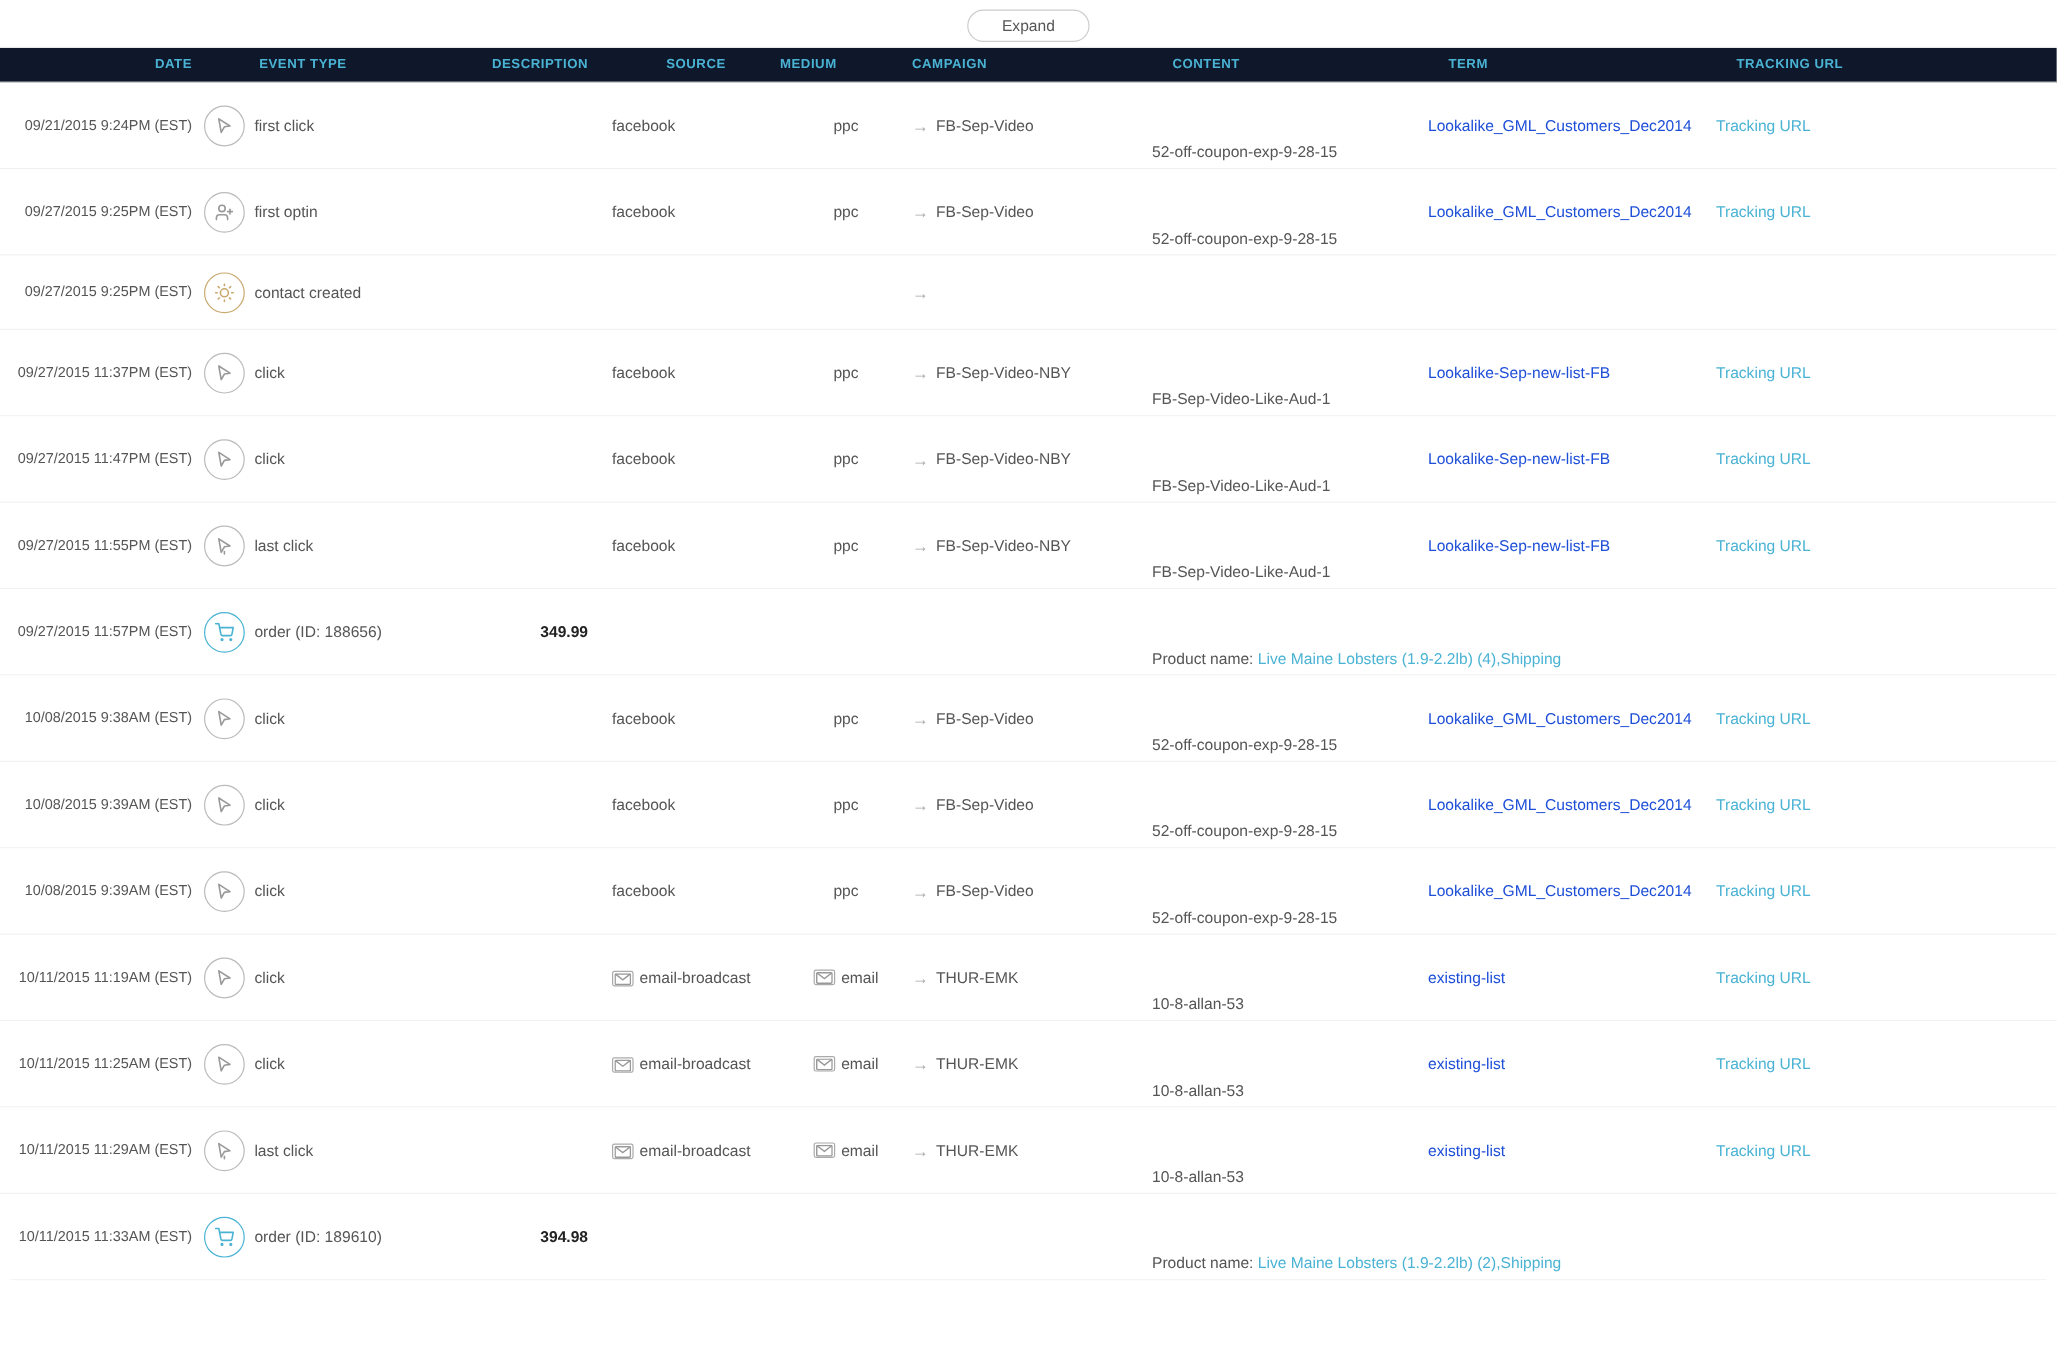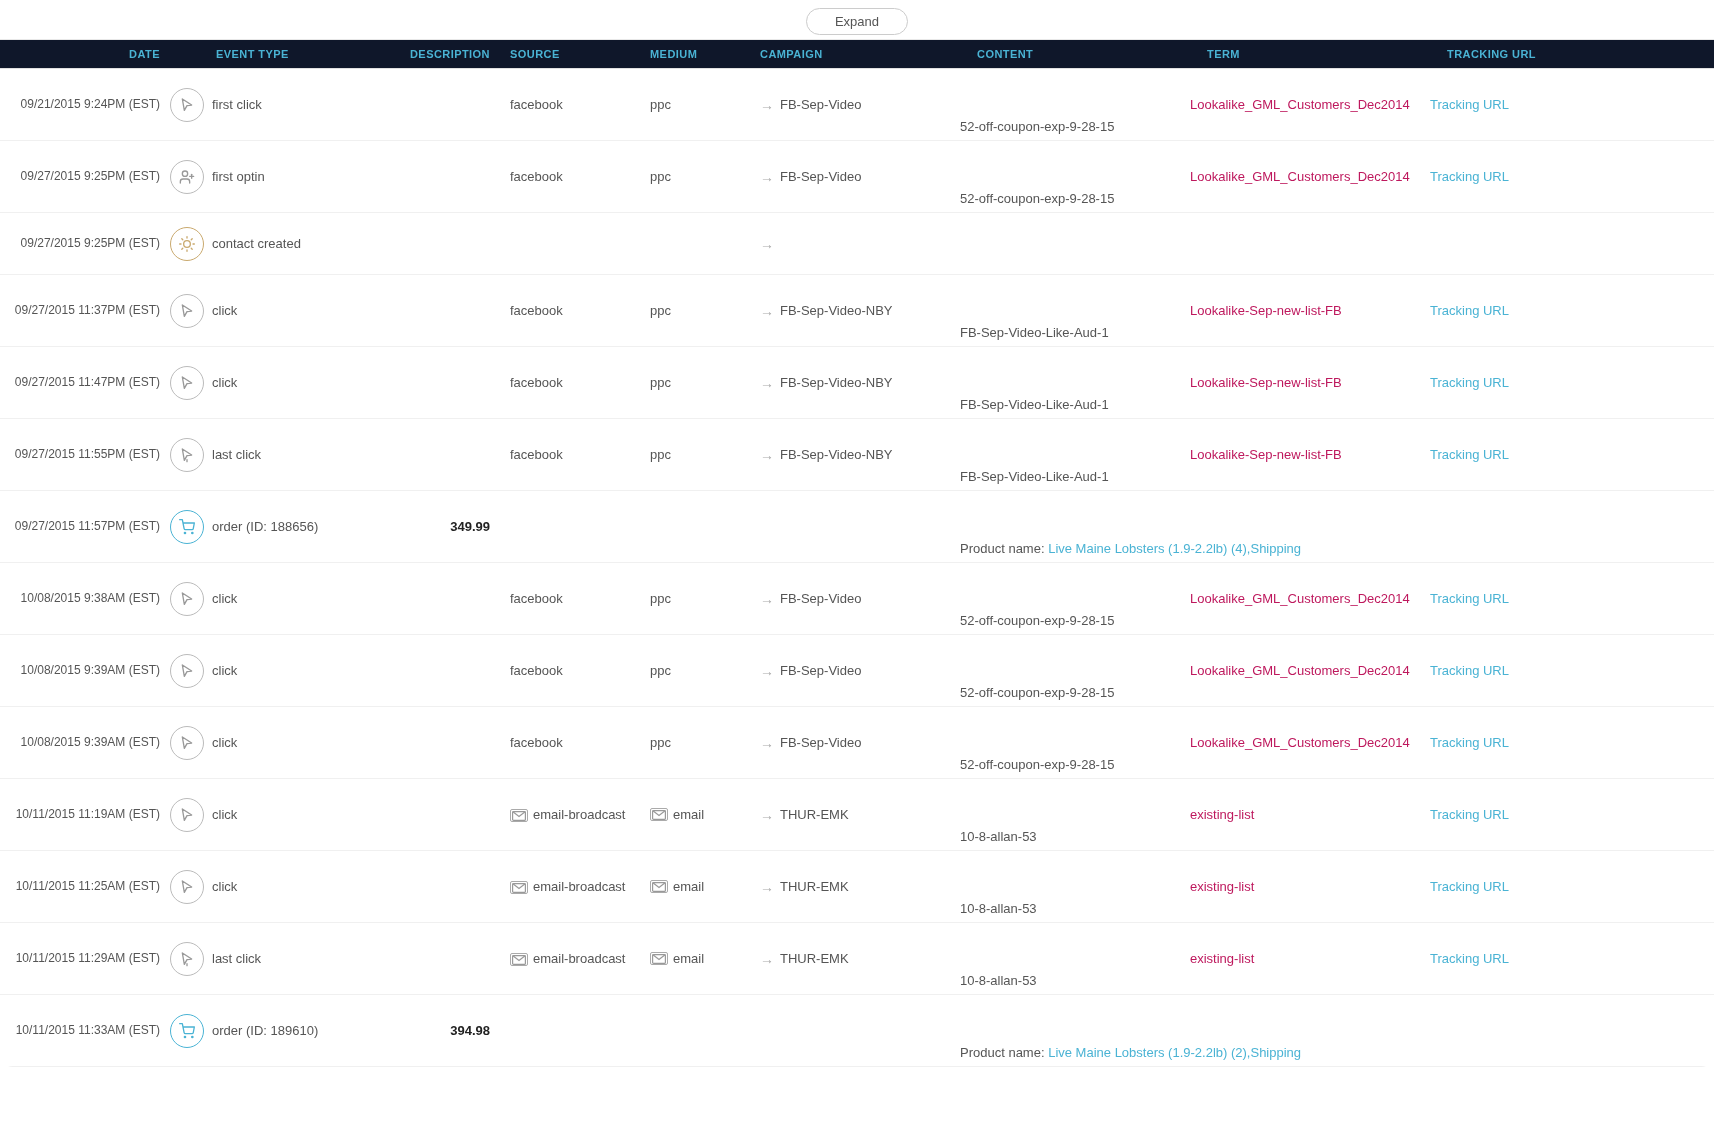--- a/index.html
+++ b/index.html
@@ -39,21 +39,21 @@
     .col-h {
       font-size: 11px;
       font-weight: 600;
       color: #4ab3d4;
       text-transform: uppercase;
       letter-spacing: 0.04em;
     }
     .col-date    { width: 170px; text-align: right; padding-right: 10px; }
     .col-etype   { width: 170px; padding-left: 46px; }
     .col-desc    { width: 160px; text-align: right; padding-right: 10px; }
-    .col-source  { width: 150px; padding-left: 10px; }
+    .col-source  { width: 150px; padding-left: 10px; text-align: center; }
     .col-medium  { width: 110px; }
     .col-campaign{ width: 200px; }
     .col-content { width: 230px; margin-left: 17px; }
     .col-term    { width: 230px; }
     .col-tracking { flex: 1; padding-left: 10px; }
 
     .event-row {
       display: flex;
       align-items: center;
       min-height: 62px;
@@ -96,20 +96,21 @@
       align-items: flex-end;
       gap: 5px;
     }
     .cell-medium {
       width: 110px;
       font-size: 13px;
       color: #555;
       display: flex;
       align-items: center;
       gap: 5px;
+      justify-content: center;
     }
     .cell-campaign {
       width: 200px;
       font-size: 13px;
       color: #555;
       display: flex;
       align-items: center;
       gap: 4px;
     }
     .arrow-icon {
@@ -119,21 +120,21 @@
     }
     .cell-content {
       width: 230px;
       font-size: 13px;
       color: #555;
       margin-top: 44px;
     }
     .cell-term {
       width: 230px;
       font-size: 13px;
-      color: #be185d;
+      color: #1d4ed8;
     }
     .cell-tracking {
       flex: 1;
       padding-left: 10px;
       font-size: 13px;
     }
     .tracking-link {
       color: #4ab3d4;
       text-decoration: none;
       cursor: pointer;

